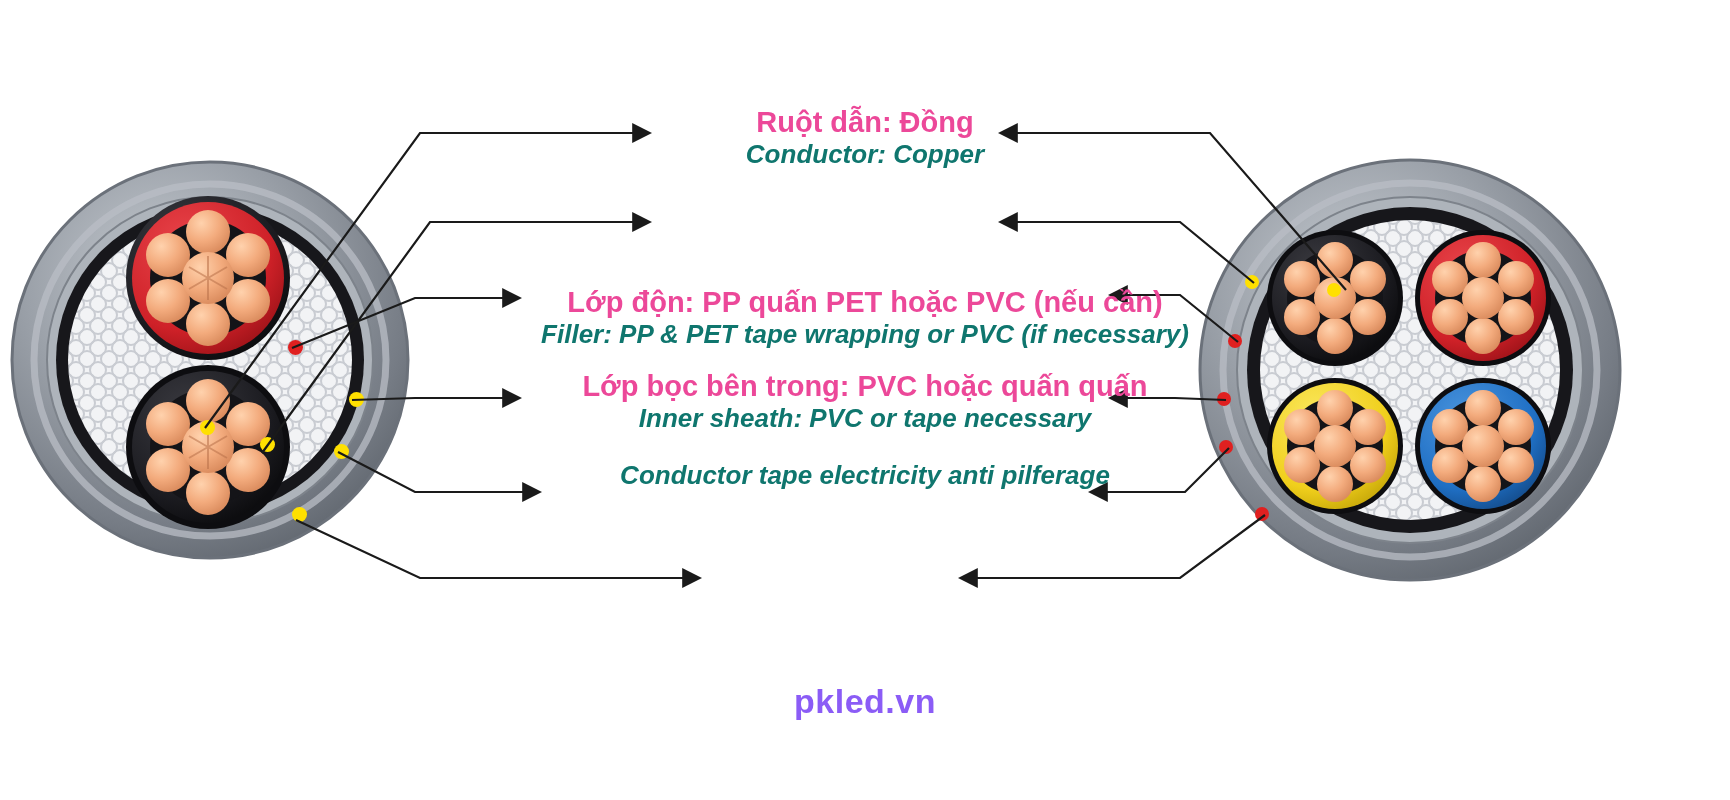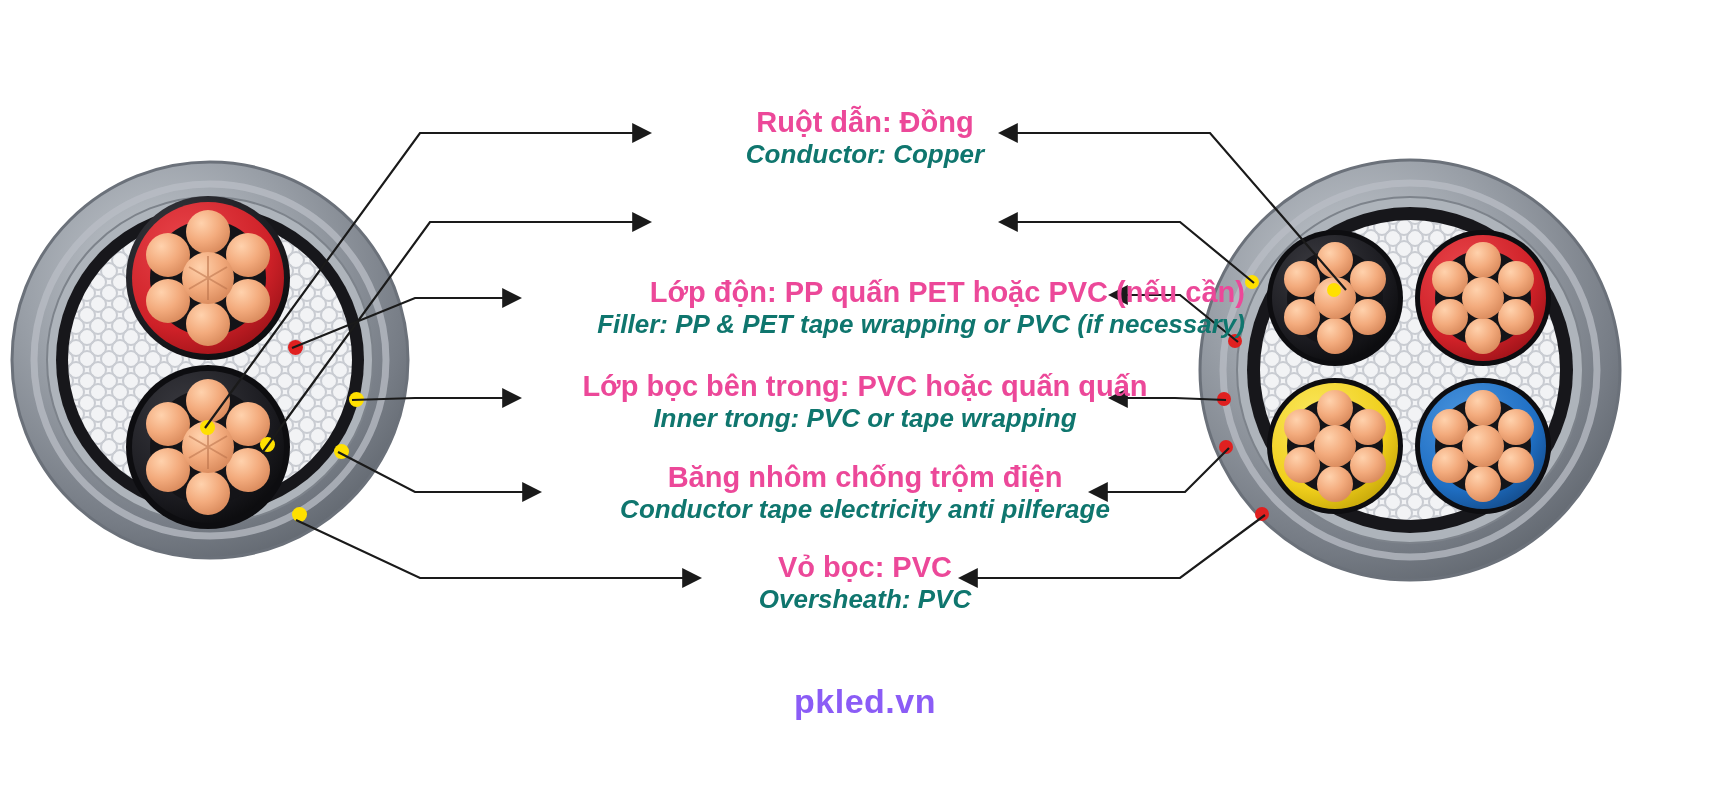--- a/index.html
+++ b/index.html
@@ -251,35 +251,30 @@
       <path d="M 1265 515 L 1180 578 L 960 578"></path>
     </g>
   </svg>
 
   <div class="label-block" style="top:105px;">
     <div class="label-vi">Ruột dẫn: Đồng</div>
     <div class="label-en">Conductor: Copper</div>
   </div>
 
 
-  <div class="label-block" style="top:275px;text-align:right;">
+  <div class="label-block" style="top:285px;">
     <div class="label-vi">Lớp độn: PP quấn PET hoặc PVC (nếu cần)</div>
     <div class="label-en">Filler: PP &amp; PET tape wrapping or PVC (if necessary)</div>
   </div>
 
   <div class="label-block" style="top:369px;">
     <div class="label-vi">Lớp bọc bên trong: PVC hoặc quấn quấn</div>
-    <div class="label-en">Inner trong: PVC or tape wrapping</div>
+    <div class="label-en">Inner sheath: PVC or tape necessary</div>
   </div>
 
   <div class="label-block" style="top:460px;">
-    <div class="label-vi">Băng nhôm chống trộm điện</div>
     <div class="label-en">Conductor tape electricity anti pilferage</div>
   </div>
 
-  <div class="label-block" style="top:550px;">
-    <div class="label-vi">Vỏ bọc: PVC</div>
-    <div class="label-en">Oversheath: PVC</div>
-  </div>
 
   <div class="watermark">pkled.vn</div>
 
 </div>
 
 </body></html>

